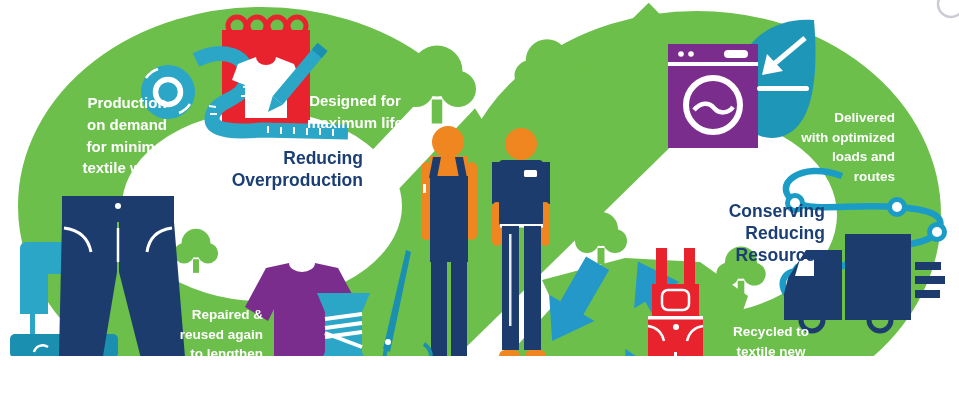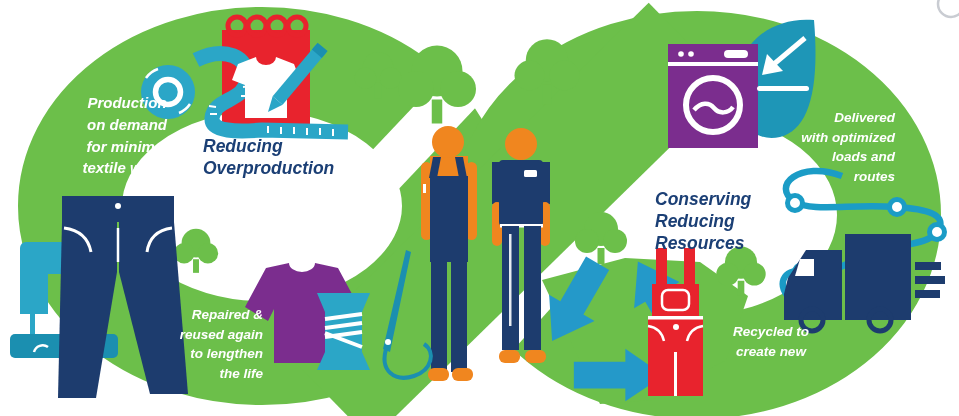--- a/index.html
+++ b/index.html
@@ -1,23 +1,23 @@
 <!DOCTYPE html>
 <html style="--green: #6cbf4a; --navy: #1d3c6e; --titlenavy: #1b3f75; --teal: #2ba6c7; --tealdark: #1b8fb0; --blue: #2499c9; --purple: #7b2d8e; --red: #e8232d; --orange: #f0861f; --leaf: #1e96b7; --route: #1b9cc6; --gray: #c9ccd2;"><head>
 <meta charset="utf-8">
 <style>
   html,body{margin:0;padding:0;background:#ffffff;}
-  #stage{position:relative;width:959px;height:416px;overflow:hidden;background:#fff;
-         font-family:"Liberation Sans",sans-serif;font-style:italic;}
+  #stage{position:relative;width:959px;height:356px;overflow:hidden;background:#fff;
+         font-family:"Liberation Sans",sans-serif;}
   #art{position:absolute;left:0;top:0;}
   .lbl{position:absolute;font-weight:bold;color:#ffffff;font-size:13.5px;line-height:1.45;
        white-space:pre-line;letter-spacing:0;}
   .lbl.big{font-size:15px;}
   .title{position:absolute;font-weight:bold;color:var(--titlenavy);font-size:17.5px;
-         line-height:1.25;white-space:pre-line;text-align:left;}
+         line-height:1.25;white-space:pre-line;text-align:right;margin-top:12px;}
   .tc{text-align:center;} .tr{text-align:right;}
   
   .f-green{fill:var(--green);} .s-green{stroke:var(--green);fill:none;}
   .f-white{fill:#ffffff;} .s-white{stroke:#ffffff;fill:none;}
   .f-navy{fill:var(--navy);} .s-navy{stroke:var(--navy);fill:none;}
   .f-teal{fill:var(--teal);} .s-teal{stroke:var(--teal);fill:none;}
   .f-tealdark{fill:var(--tealdark);} .s-tealdark{stroke:var(--tealdark);fill:none;}
   .f-blue{fill:var(--blue);}
   .f-purple{fill:var(--purple);}
   .f-red{fill:var(--red);} .s-red{stroke:var(--red);fill:none;}
@@ -223,33 +223,35 @@
         <circle cx="388" cy="342" r="3" class="f-white"></circle>
       </g>
     </g>
   </svg>
 
   <div class="lbl big tc" style="left:57px;top:92px;width:140px;">Production
 on demand
 for minimal
 textile waste</div>
 
+  <div class="lbl big tc" style="left:285px;top:90px;width:140px;">Designed for
+maximum life</div>
 
   <div class="title" style="left:203px;top:136px;width:160px;">Reducing
 Overproduction</div>
 
   <div class="lbl tr" style="left:150px;top:305px;width:113px;">Repaired &amp;
 reused again
 to lengthen
 the life</div>
 
 
   <div class="title" style="left:655px;top:189px;width:170px;">Conserving
 Reducing Resources</div>
 
   <div class="lbl tr" style="left:770px;top:108px;width:125px;">Delivered
 with optimized
 loads and
 routes</div>
 
   <div class="lbl tc" style="left:723px;top:322px;width:96px;">Recycled to
-create new</div>
+textile new</div>
 </div>
 
 </body></html>

